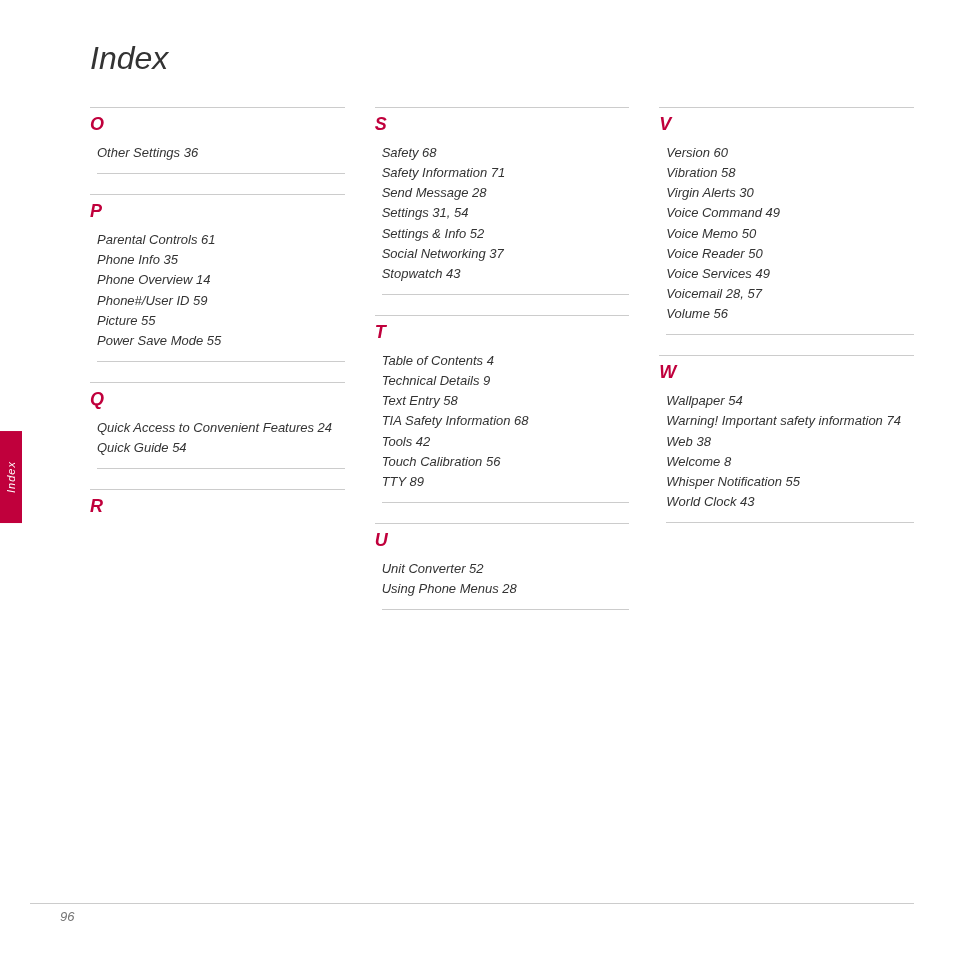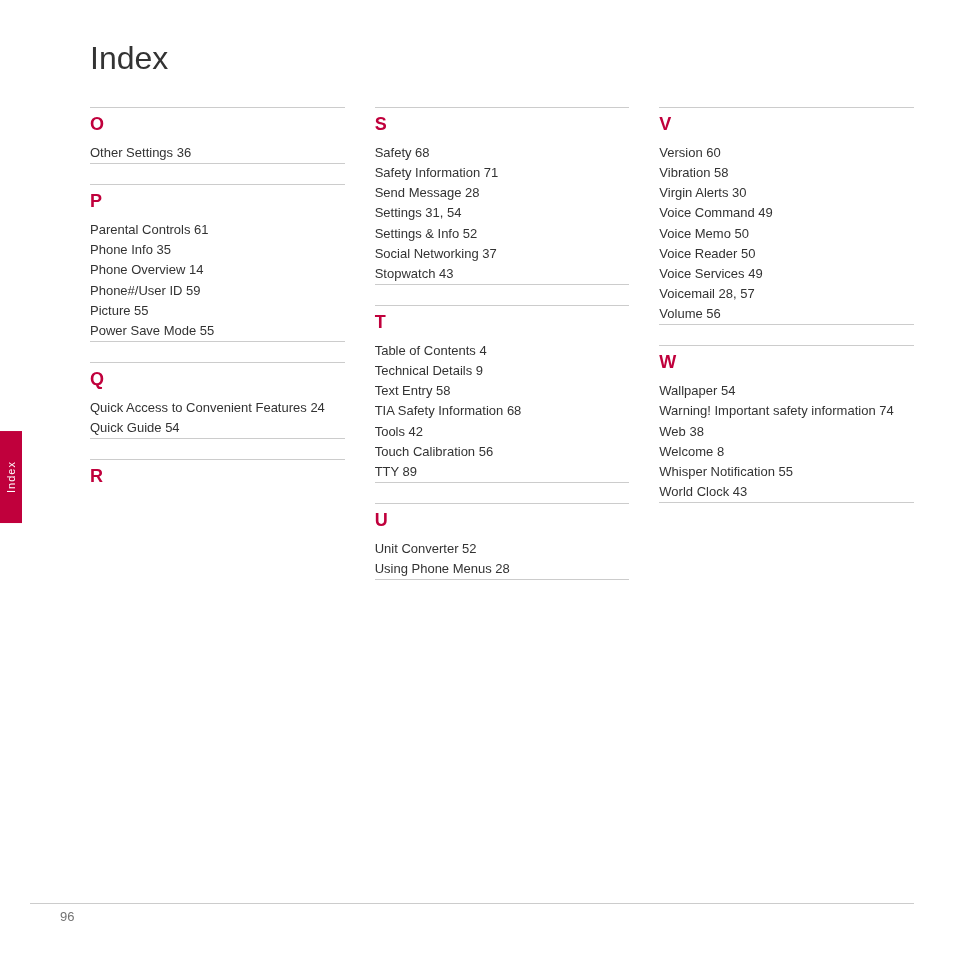--- a/index.html
+++ b/index.html
@@ -11,20 +11,21 @@
       width: 954px;
       min-height: 954px;
       position: relative;
     }
 
     .page-container {
       display: flex;
       width: 954px;
       min-height: 954px;
       position: relative;
+      font-style: italic;
     }
 
     .side-tab {
       position: absolute;
       left: 0;
       top: 50%;
       transform: translateY(-50%);
       width: 22px;
       background: #c0003c;
       display: flex;
@@ -70,20 +71,22 @@
       font-weight: bold;
       color: #c0003c;
       border-top: 1px solid #ccc;
       padding-top: 6px;
       margin-bottom: 8px;
     }
 
     .section-items {
       list-style: none;
       border-bottom: 1px solid #ccc;
+      padding-bottom: 10px;
+      margin-left: 7px;
     }
 
     .section-items li {
       line-height: 1.55;
       font-size: 13px;
       color: #333;
     }
 
     .page-number {
       position: absolute;

